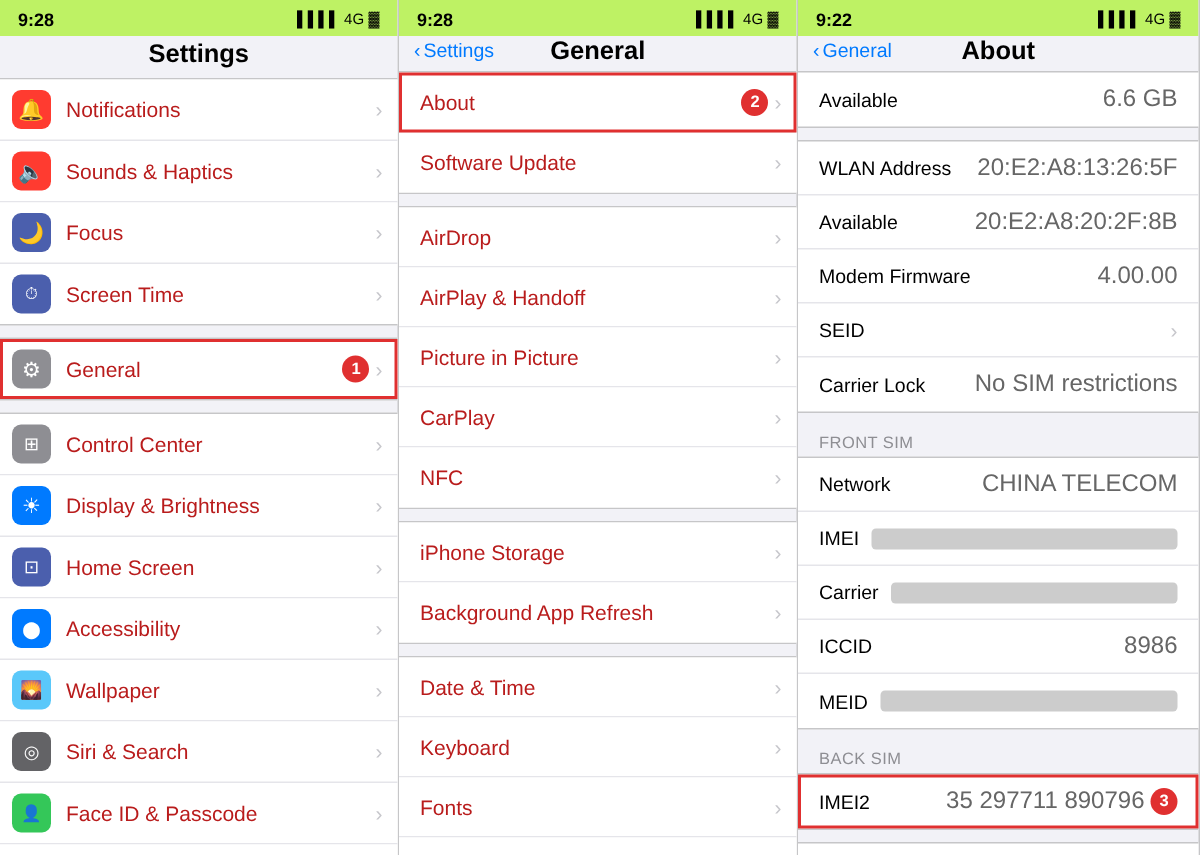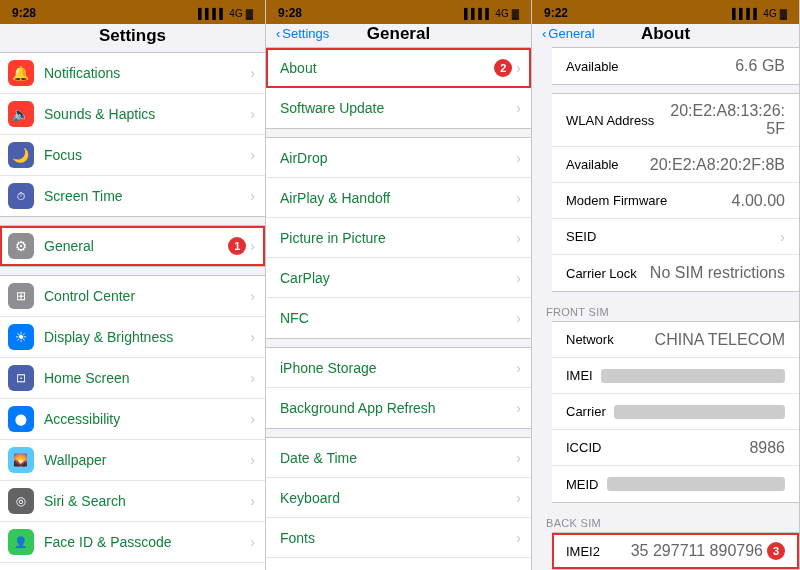--- a/index.html
+++ b/index.html
@@ -21,21 +21,21 @@
       border-right: 1px solid #c6c6c8;
       overflow: hidden;
     }
 
     .status-bar {
       display: flex;
       justify-content: space-between;
       align-items: center;
       padding: 4px 12px 2px;
       height: 24px;
-      background: #a16207;
+      background: #bef264;
     }
     .status-time {
       font-size: 12px;
       font-weight: 600;
       color: #000;
     }
     .status-icons {
       display: flex;
       align-items: center;
       gap: 3px;
@@ -124,21 +124,21 @@
     .icon-gray { background: #8e8e93; }
     .icon-blue { background: #007aff; }
     .icon-green { background: #34c759; }
     .icon-teal { background: #5ac8fa; }
     .icon-indigo { background: #4b5fad; }
     .icon-dark-gray { background: #636366; }
 
     .item-label {
       flex: 1;
       font-size: 14px;
-      color: #15803d;
+      color: #b91c1c;
     }
     .item-chevron {
       color: #c7c7cc;
       font-size: 14px;
     }
 
     .badge-circle {
       width: 18px;
       height: 18px;
       border-radius: 50%;
@@ -160,21 +160,20 @@
     
     .panel3 {
       background: #f2f2f7;
     }
 
     .detail-table {
       background: #fff;
       border-top: 0.5px solid #c6c6c8;
       border-bottom: 0.5px solid #c6c6c8;
       margin-bottom: 8px;
-      margin-left: 20px;
     }
     .detail-row {
       display: flex;
       align-items: center;
       justify-content: space-between;
       padding: 8px 14px;
       border-bottom: 0.5px solid #e5e5ea;
       min-height: 36px;
     }
     .detail-row:last-child { border-bottom: none; }

